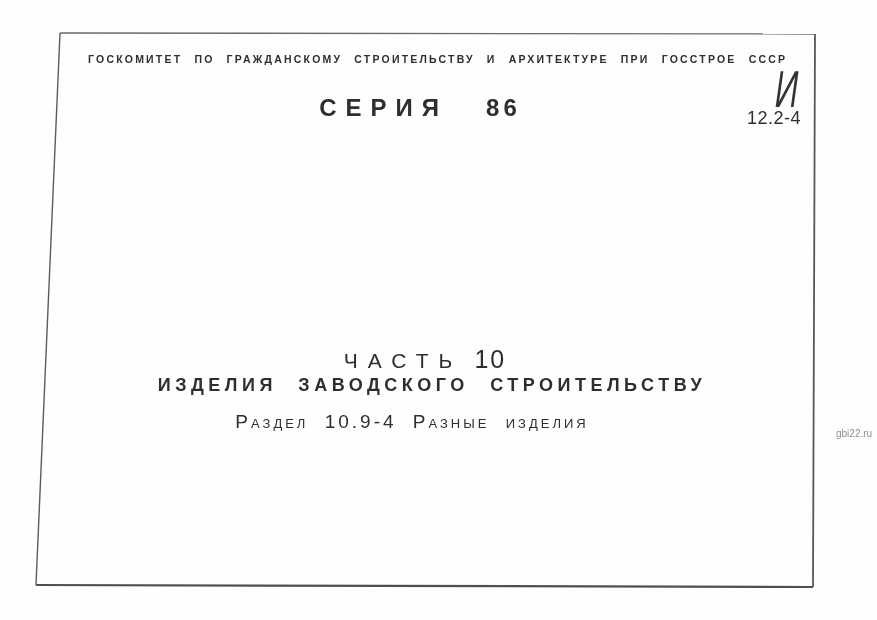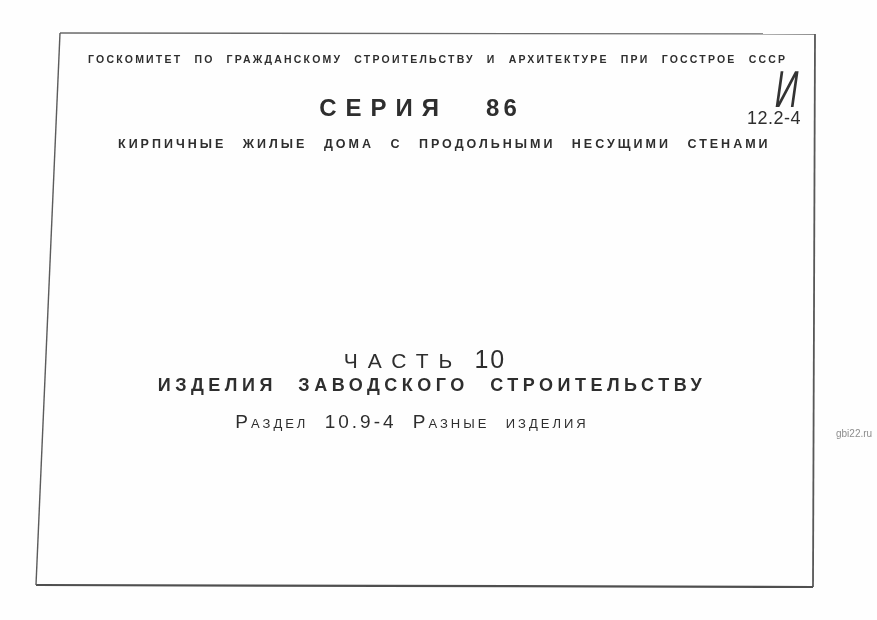--- a/index.html
+++ b/index.html
@@ -129,21 +129,20 @@
   <div class="txt centered committee">ГОСКОМИТЕТ ПО ГРАЖДАНСКОМУ СТРОИТЕЛЬСТВУ И АРХИТЕКТУРЕ ПРИ ГОССТРОЕ СССР</div>
 
 
   <div class="txt centered series-line">
     <span>СЕРИЯ</span><span class="series-number">86</span>
   </div>
 
   <div class="txt code-letter">И</div>
   <div class="txt code-number">12.2-4</div>
 
-  <div class="txt centered brick-subtitle">КИРПИЧНЫЕ ЖИЛЫЕ ДОМА С ПРОДОЛЬНЫМИ НЕСУЩИМИ СТЕНАМИ</div>
 
   <div class="txt centered part-line">
     <span>ЧАСТЬ</span><span class="part-number">10</span>
   </div>
 
   <div class="txt centered part-subtitle">ИЗДЕЛИЯ ЗАВОДСКОГО СТРОИТЕЛЬСТВУ</div>
 
   <div class="txt centered section-line">Раздел 10.9-4 Разные изделия</div>
 
   <div class="txt watermark">gbi22.ru</div>

